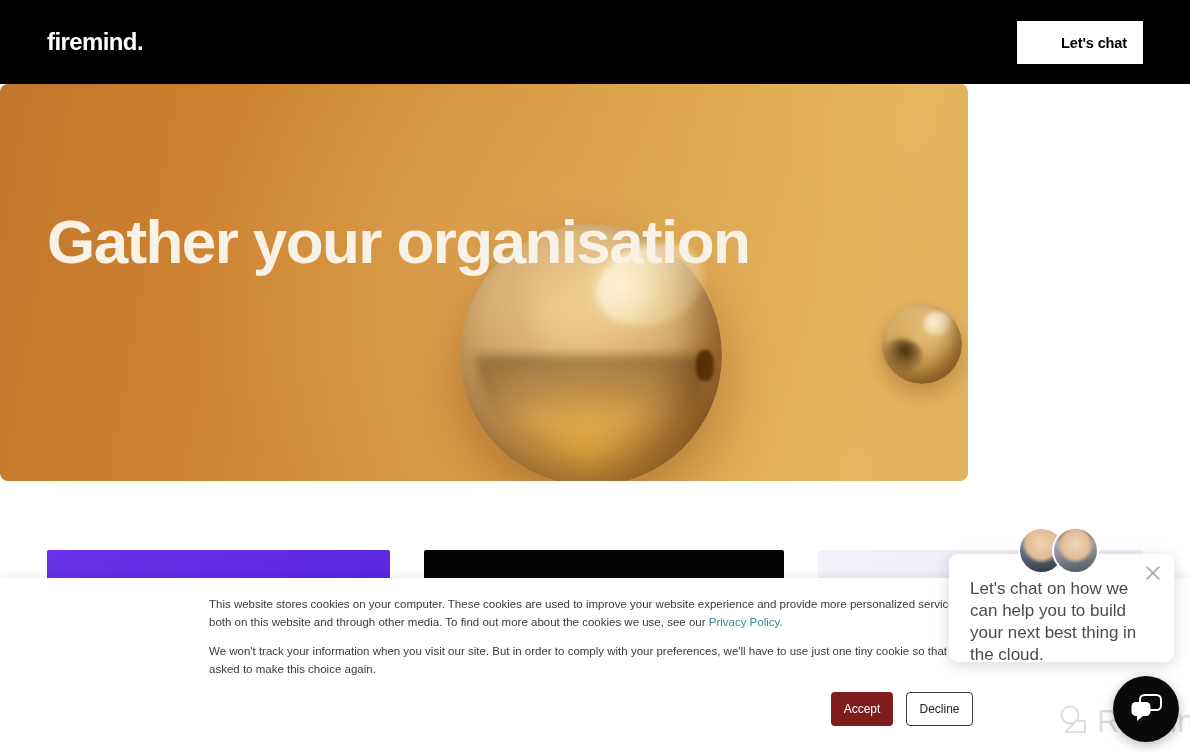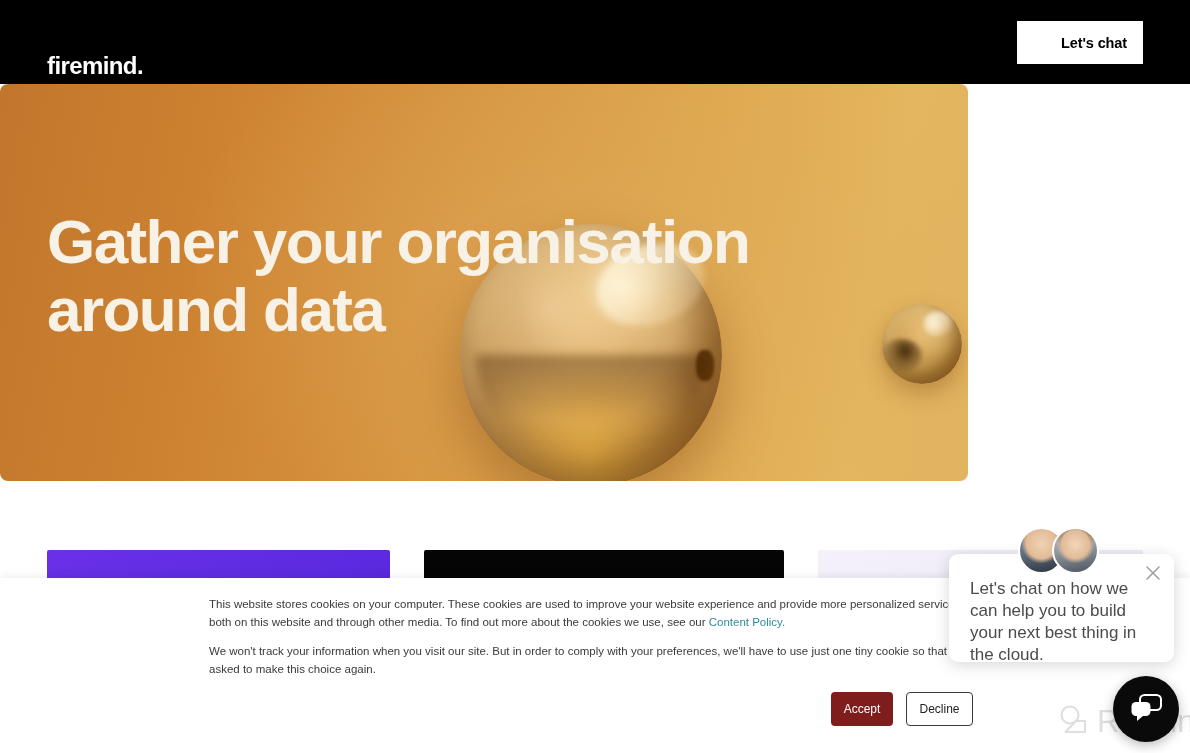--- a/index.html
+++ b/index.html
@@ -32,21 +32,20 @@
   .logo {
     position: absolute;
     left: 47px;
     top: 30px;
     color: #ffffff;
     font-size: 24px;
     font-weight: bold;
     letter-spacing: -0.6px;
     line-height: 1;
     cursor: pointer;
-    margin-top: 24px;
   }
 
   .nav {
     position: absolute;
     left: 396px;
     top: 32px;
     display: flex;
     align-items: center;
     gap: 32px;
   }
@@ -392,34 +391,33 @@
 
 <section class="hero">
   <div class="sphere-big">
     <div class="sphere-big-hl"></div>
     <div class="sphere-big-notch"></div>
   </div>
   <div class="sphere-small"></div>
 
   <h1 class="hero-heading">
     <span class="ln">Gather your organisation</span>
-    <span class="ln">around data</span>
   </h1>
 </section>
 
 <div class="cards">
   <div class="card card-1"></div>
   <div class="card card-2"></div>
   <div class="card card-3"></div>
 </div>
 
 <div class="cookie-banner">
   <div class="cookie-text">
     <p>
-      <span>This website stores cookies on your computer. These cookies are used to improve your website experience and provide more personalized services to you, both on this website and through other media. To find out more about the cookies we use, see our </span><a class="cookie-link">Content Policy.</a>
+      <span>This website stores cookies on your computer. These cookies are used to improve your website experience and provide more personalized services to you, both on this website and through other media. To find out more about the cookies we use, see our </span><a class="cookie-link">Privacy Policy.</a>
     </p>
     <p>We won't track your information when you visit our site. But in order to comply with your preferences, we'll have to use just one tiny cookie so that you're not asked to make this choice again.</p>
   </div>
 
   <div class="cookie-actions">
     <button class="btn-accept">Accept</button>
     <button class="btn-decline">Decline</button>
   </div>
 </div>
 

